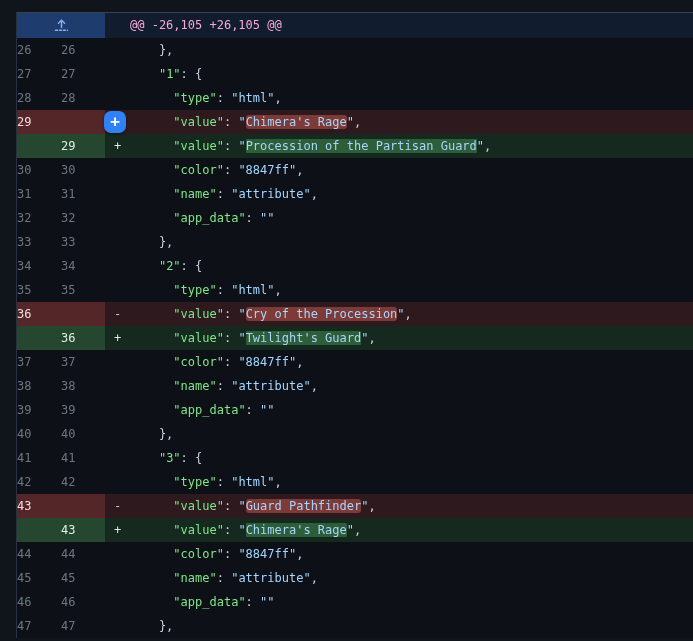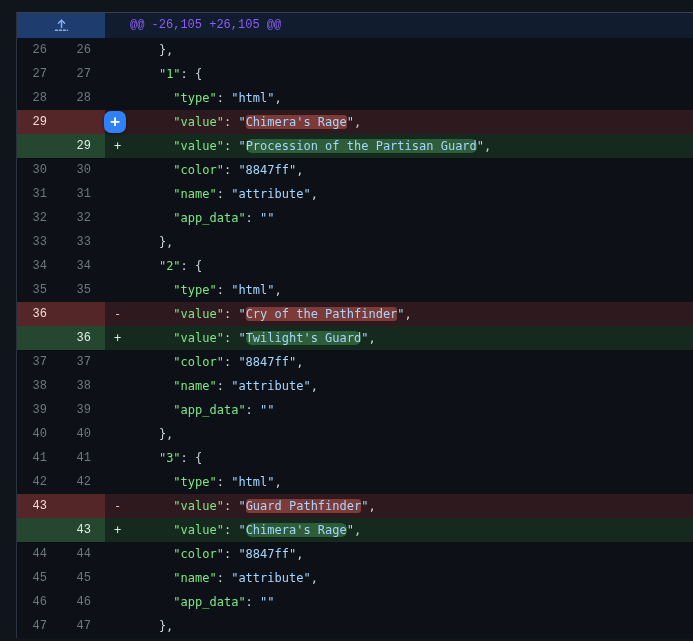--- a/index.html
+++ b/index.html
@@ -36,46 +36,43 @@
     border: none;
     display: flex;
     align-items: center;
     justify-content: center;
     cursor: pointer;
   }
   .fold-icon { display: flex; align-items: center; }
   .hunk-text {
     flex: 1;
     padding-left: 25px;
-    color: #8b5cf6;
+    color: #f9a8d4;
     white-space: pre;
-    font-family: Liberation Mono, monospace;
   }
   .ln {
     flex: none;
     width: 44px;
-    text-align: right;
     padding-right: 14px;
     color: #6e7681;
     cursor: pointer;
-    font-family: Liberation Mono, monospace;
   }
   .marker { flex: none; width: 25px; padding-left: 9px; }
   .code { flex: 1; white-space: pre; }
   .tok-p { color: #c9d1d9; }
   .tok-k { color: #7ee787; }
   .tok-s { color: #a5d6ff; }
   .row.del { background: #2e1a1e; }
   .row.del .ln { background: #542628; color: #f2dcda; }
   .row.del .marker { color: #eeb8b2; }
   .row.del .hl { background: #7e3a36; border-radius: 3px; }
   .row.add { background: #15291f; }
   .row.add .ln { background: #26472f; color: #e0efe4; }
   .row.add .marker { color: #d9ecdd; }
-  .row.add .hl { background: #2e5d39; border-radius: 6px; }
+  .row.add .hl { background: #2e5d39; border-radius: 1px; }
   .comment-btn {
     position: absolute;
     left: 87px;
     top: 1px;
     width: 22px;
     height: 22px;
     background: #2f81f7;
     border: none;
     border-radius: 7px;
     color: #ffffff;
@@ -170,21 +167,21 @@
       <div class="row ctx">
         <span class="ln">35</span>
         <span class="ln">35</span>
         <span class="marker"></span>
         <span class="code"><span class="tok-p">      </span><span class="tok-k">"type"</span><span class="tok-p">: </span><span class="tok-s">"html"</span><span class="tok-p">,</span></span>
       </div>
       <div class="row del">
         <span class="ln">36</span>
         <span class="ln"></span>
         <span class="marker">-</span>
-        <span class="code"><span class="tok-p">      </span><span class="tok-k">"value"</span><span class="tok-p">: </span><span class="tok-s">"</span><span class="tok-s hl">Cry of the Pathfinder</span><span class="tok-s">"</span><span class="tok-p">,</span></span>
+        <span class="code"><span class="tok-p">      </span><span class="tok-k">"value"</span><span class="tok-p">: </span><span class="tok-s">"</span><span class="tok-s hl">Cry of the Procession</span><span class="tok-s">"</span><span class="tok-p">,</span></span>
       </div>
       <div class="row add">
         <span class="ln"></span>
         <span class="ln">36</span>
         <span class="marker">+</span>
         <span class="code"><span class="tok-p">      </span><span class="tok-k">"value"</span><span class="tok-p">: </span><span class="tok-s">"</span><span class="tok-s hl">Twilight's Guard</span><span class="tok-s">"</span><span class="tok-p">,</span></span>
       </div>
       <div class="row ctx">
         <span class="ln">37</span>
         <span class="ln">37</span>

